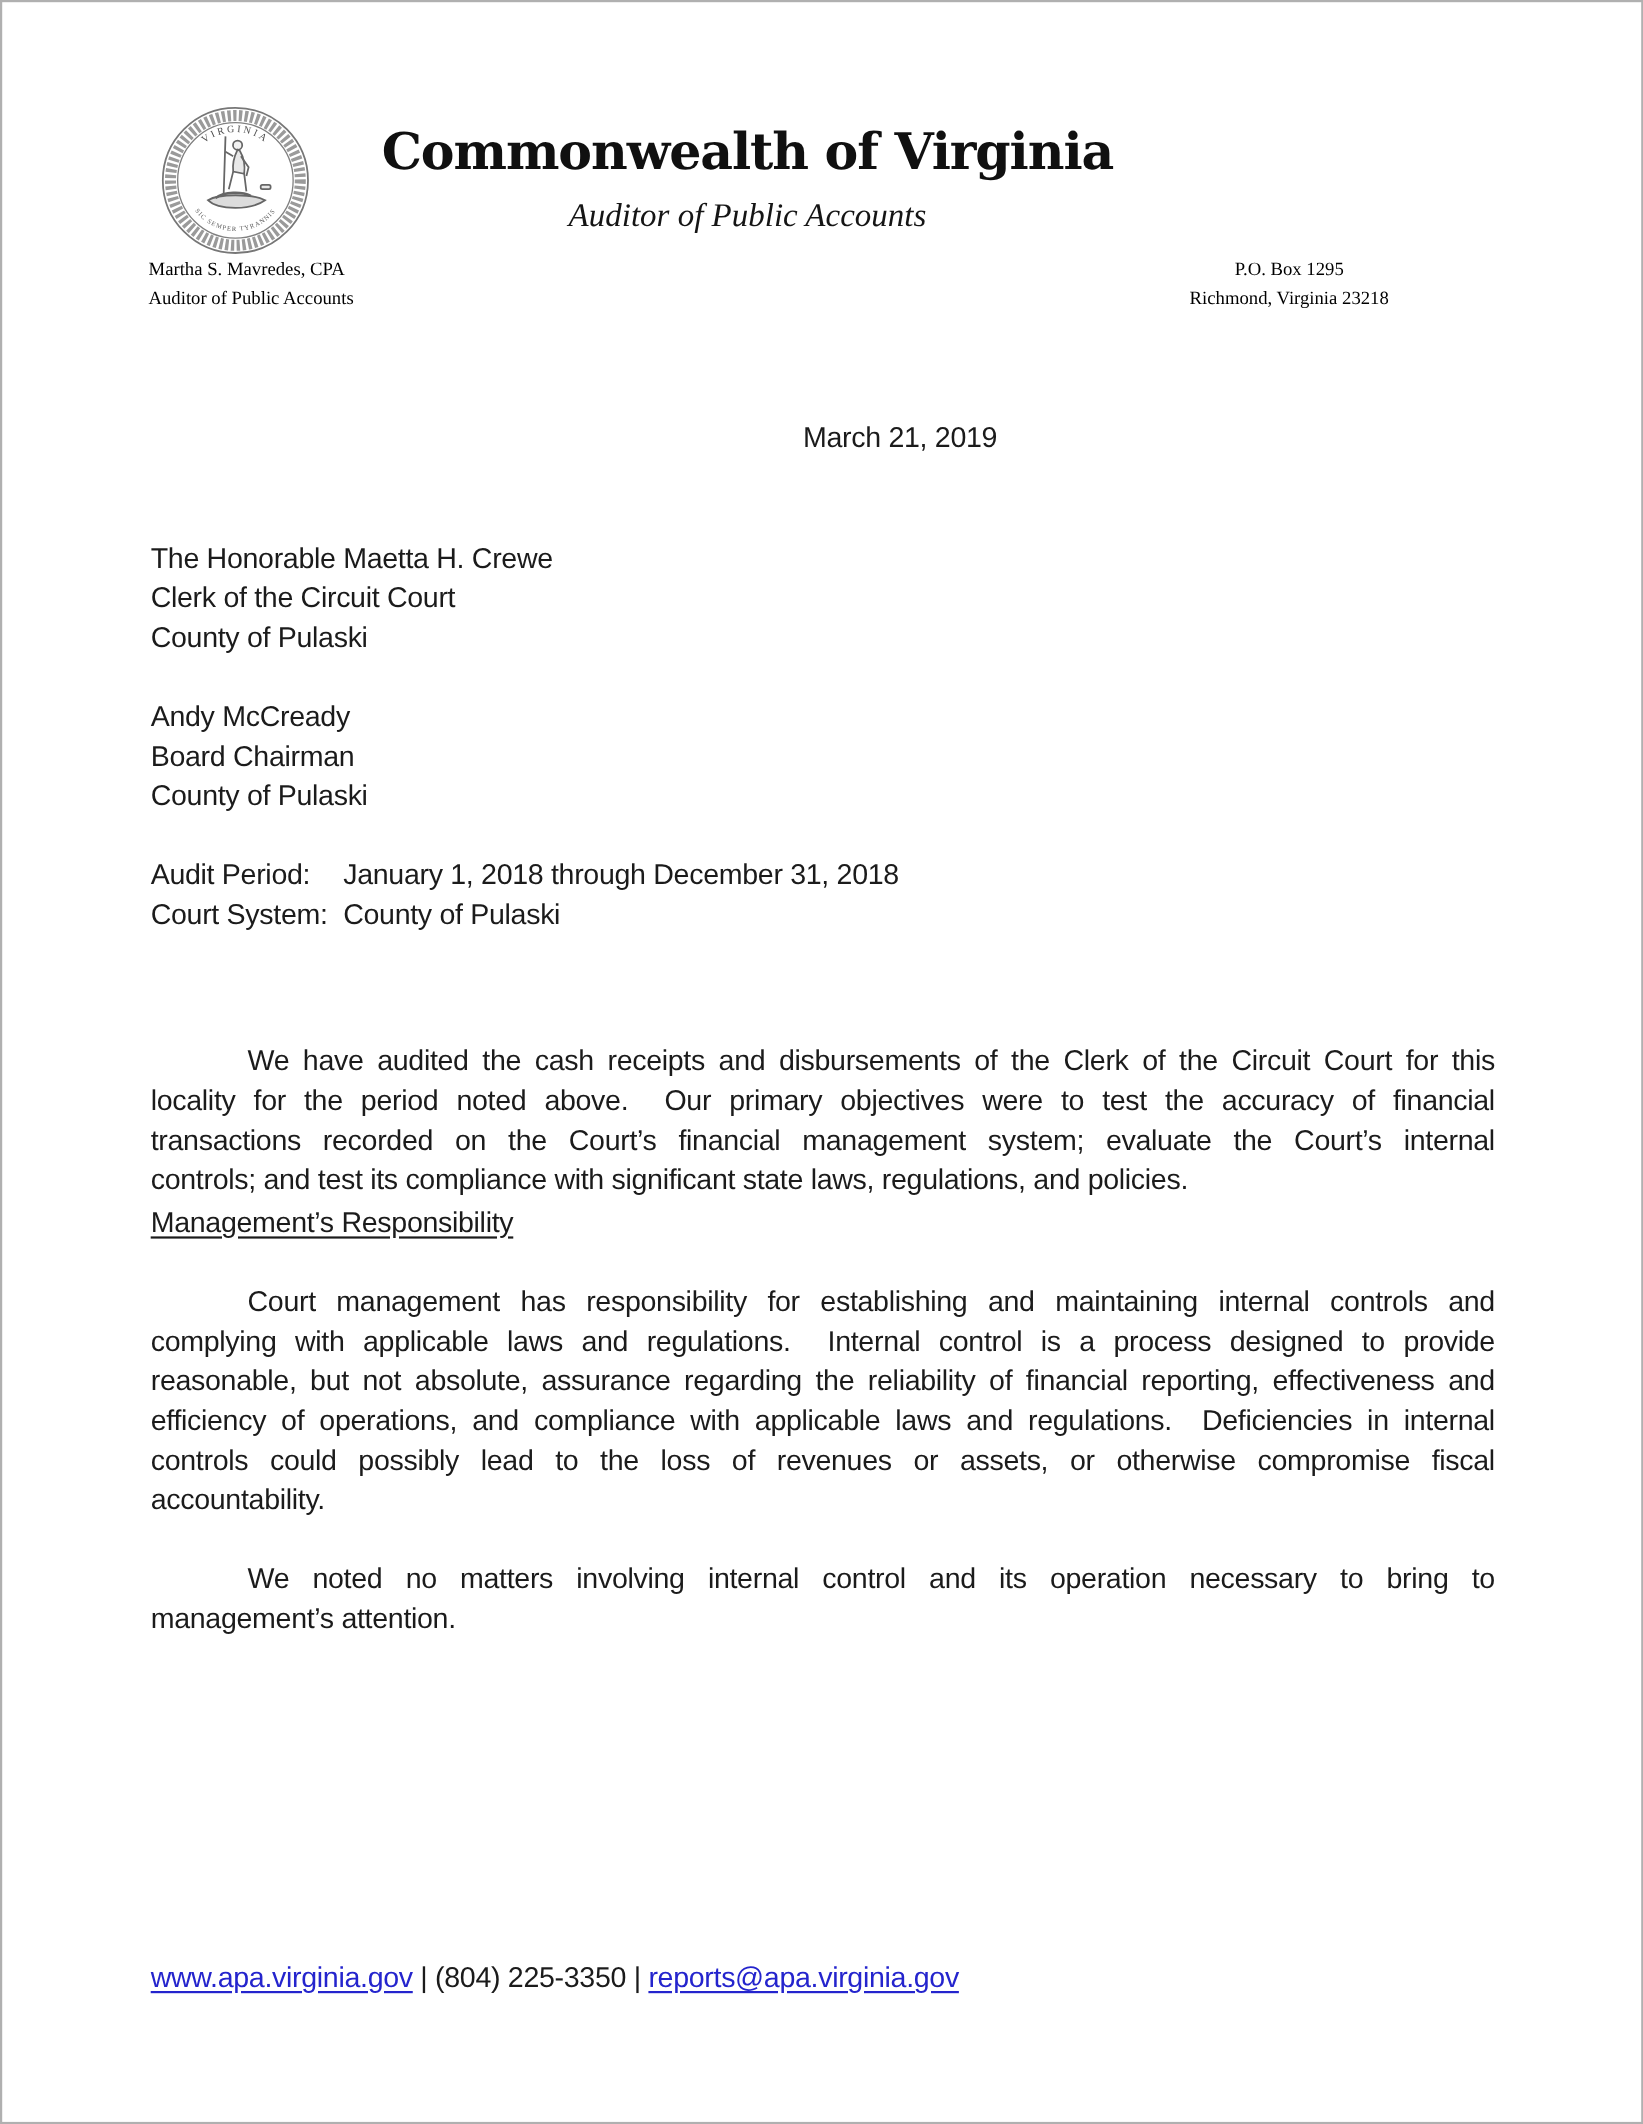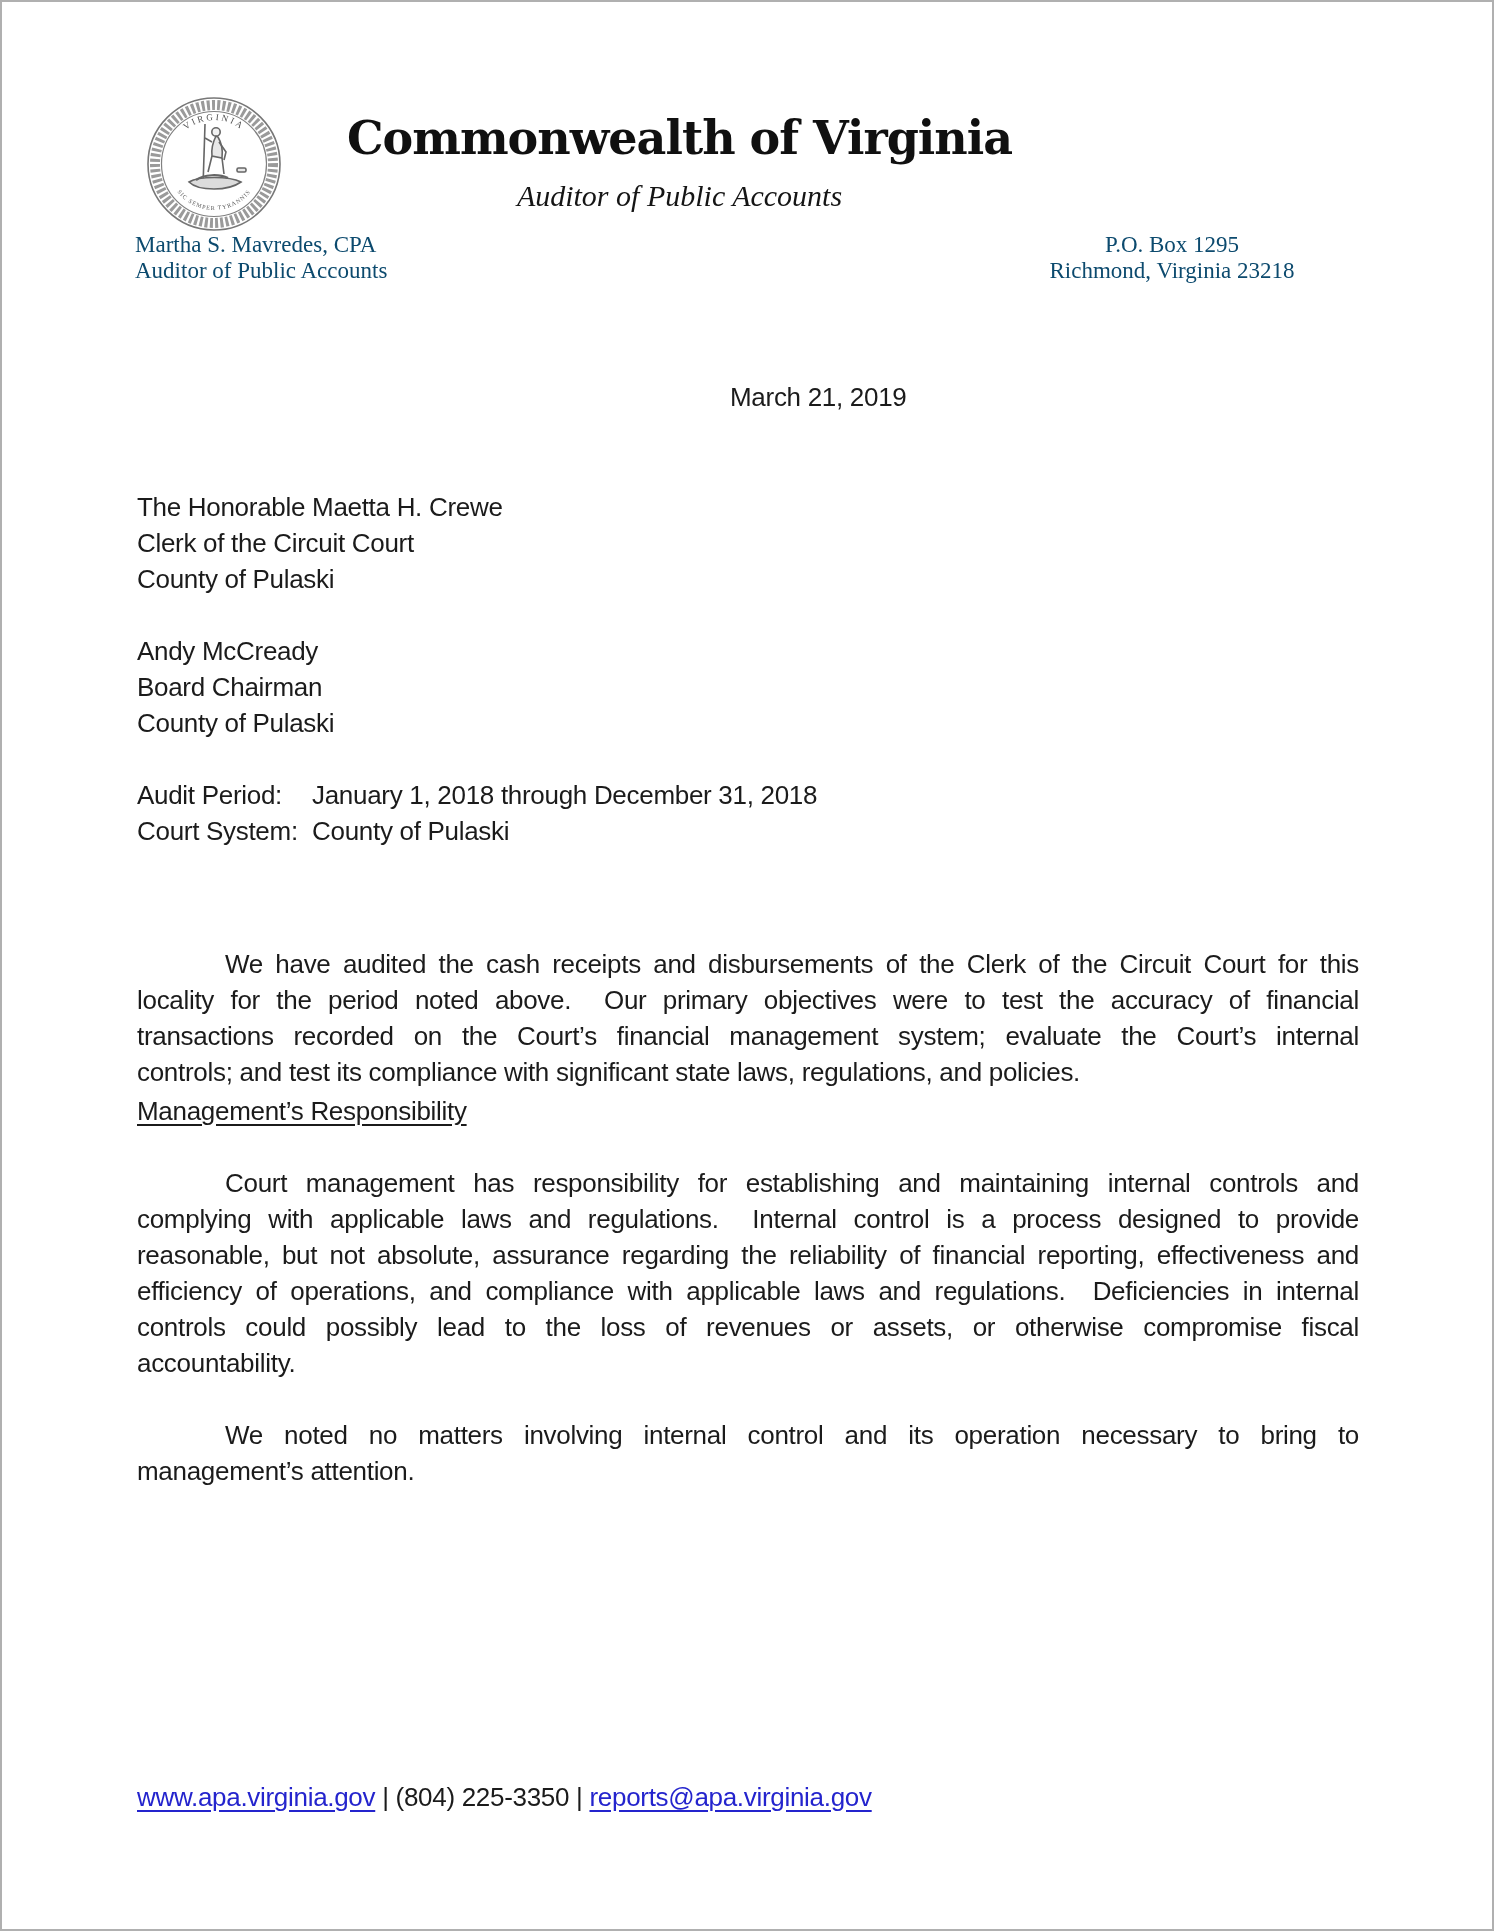--- a/index.html
+++ b/index.html
@@ -29,22 +29,22 @@
   .hdr-subtitle{
     left:310px;top:176px;width:735px;
     text-align:center;
     font-family:"Liberation Serif", serif;
     font-style:italic;
     font-size:30px;line-height:36px;
     color:#151515;
   }
   .contact{
     font-family:"Liberation Serif", serif;
-    font-size:23px;line-height:26px;
-    color:#0c4a6e;
+    font-size:17px;line-height:26px;
+    color:#000000;
   }
   .contact-left{left:133px;top:230px;text-align:left;}
   .contact-right{left:995px;top:230px;width:350px;text-align:center;}
   
   .body-text{
     font-size:26px;line-height:36px;
     letter-spacing:-0.3px;
     color:#1b1b1b;
   }
   .line{white-space:pre;}

